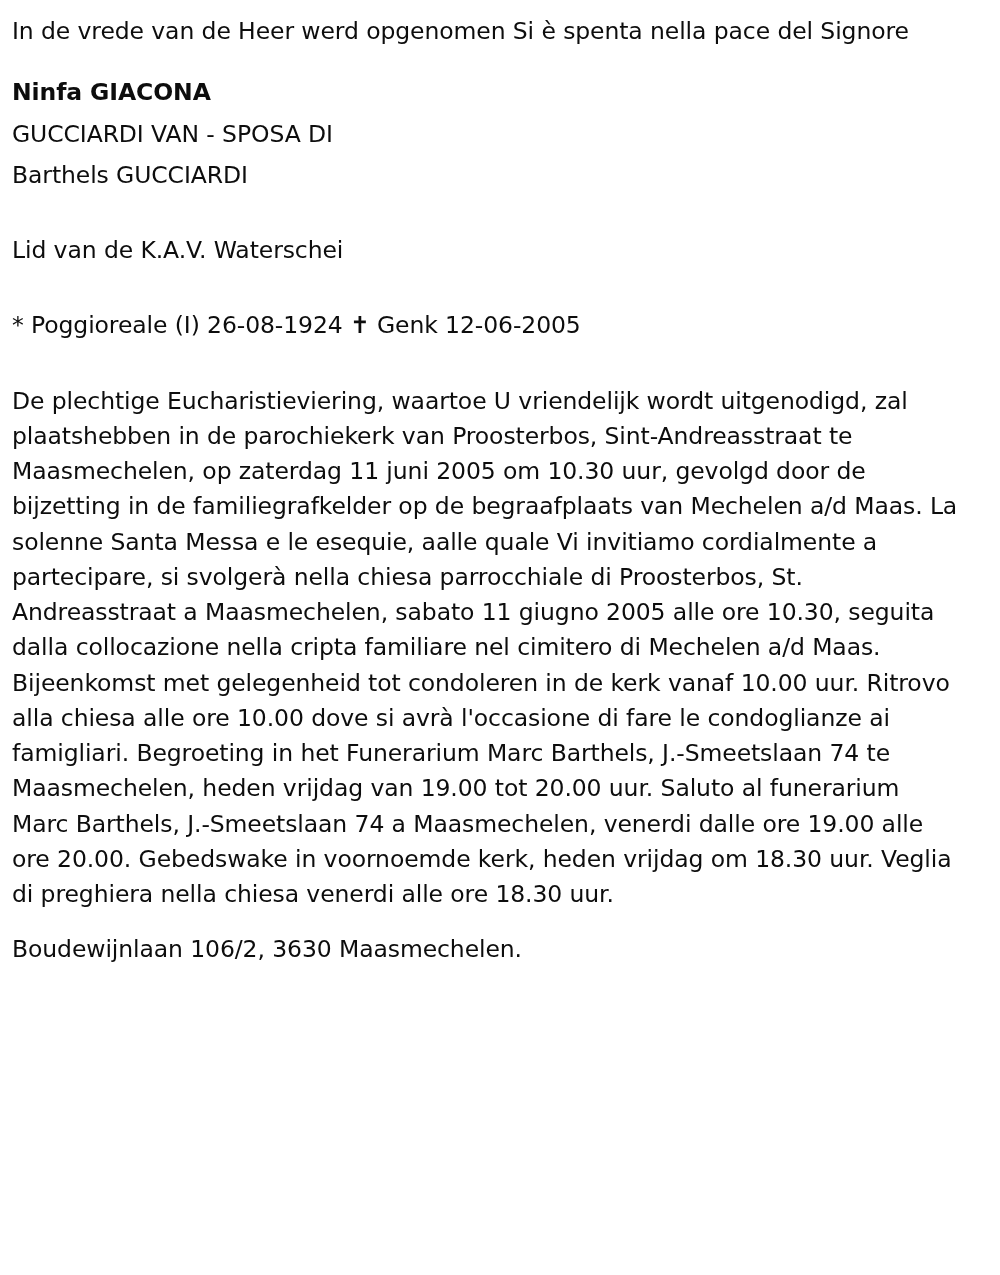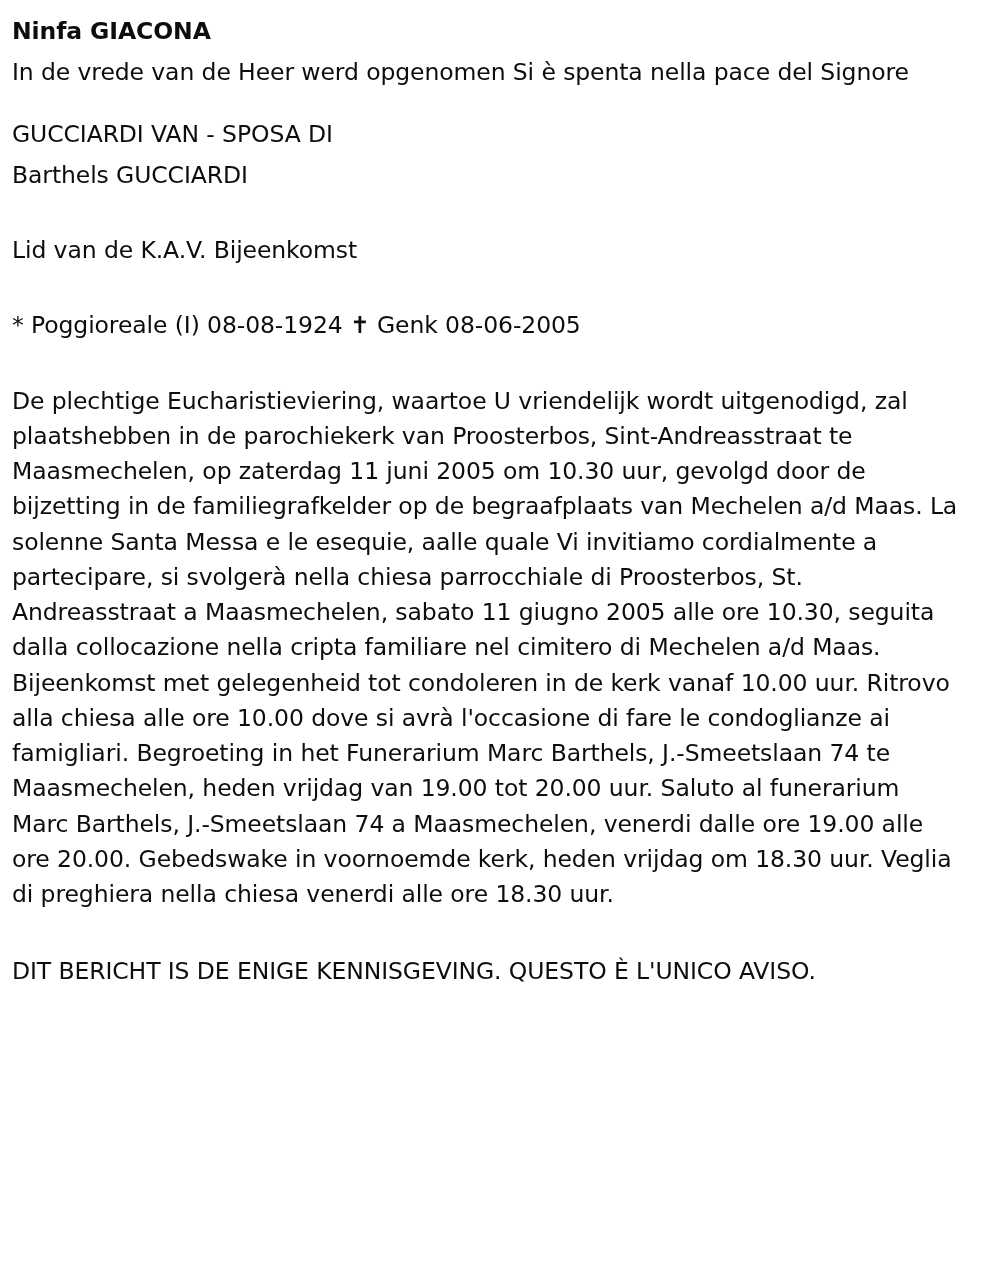--- a/index.html
+++ b/index.html
@@ -26,47 +26,47 @@
     margin: 0 0 26px 0;
     text-align: left;
   }
   .para.tight {
     margin-bottom: 6px;
   }
   .name {
     font-weight: bold;
   }
   .body-block {
-    margin-bottom: 42px;
+    margin-bottom: 20px;
   }
   .spacer-lg {
     height: 14px;
   }
 </style>
 </head>
 <body>
 
 <div class="page">
 
+  <p class="para">In de vrede van de Heer werd opgenomen Si è spenta nella pace del Signore</p>
+
   <p class="para tight name">Ninfa GIACONA</p>
-
-  <p class="para">In de vrede van de Heer werd opgenomen Si è spenta nella pace del Signore</p>
 
   <p class="para tight">GUCCIARDI VAN - SPOSA DI</p>
 
   <p class="para">Barthels GUCCIARDI</p>
 
   <div class="spacer-lg"></div>
 
-  <p class="para">Lid van de K.A.V. Bijeenkomst</p>
+  <p class="para">Lid van de K.A.V. Waterschei</p>
 
   <div class="spacer-lg"></div>
 
-  <p class="para">* Poggioreale (I) 08-08-1924 ✝ Genk 08-06-2005</p>
+  <p class="para">* Poggioreale (I) 26-08-1924 ✝ Genk 12-06-2005</p>
 
   <div class="spacer-lg"></div>
 
   <p class="para body-block">De plechtige Eucharistieviering, waartoe U vriendelijk wordt uitgenodigd, zal plaatshebben in de parochiekerk van Proosterbos, Sint-Andreasstraat te Maasmechelen, op zaterdag 11 juni 2005 om 10.30 uur, gevolgd door de bijzetting in de familiegrafkelder op de begraafplaats van Mechelen a/d Maas. La solenne Santa Messa e le esequie, aalle quale Vi invitiamo cordialmente a partecipare, si svolgerà nella chiesa parrocchiale di Proosterbos, St. Andreasstraat a Maasmechelen, sabato 11 giugno 2005 alle ore 10.30, seguita dalla collocazione nella cripta familiare nel cimitero di Mechelen a/d Maas. Bijeenkomst met gelegenheid tot condoleren in de kerk vanaf 10.00 uur. Ritrovo alla chiesa alle ore 10.00 dove si avrà l'occasione di fare le condoglianze ai famigliari. Begroeting in het Funerarium Marc Barthels, J.-Smeetslaan 74 te Maasmechelen, heden vrijdag van 19.00 tot 20.00 uur. Saluto al funerarium Marc Barthels, J.-Smeetslaan 74 a Maasmechelen, venerdi dalle ore 19.00 alle ore 20.00. Gebedswake in voornoemde kerk, heden vrijdag om 18.30 uur. Veglia di preghiera nella chiesa venerdi alle ore 18.30 uur.</p>
 
+  <p class="para">Boudewijnlaan 106/2, 3630 Maasmechelen.</p>
 
-  <p class="para">DIT BERICHT IS DE ENIGE KENNISGEVING. QUESTO È L'UNICO AVISO.</p>
 
 </div>
 
 </body></html>

